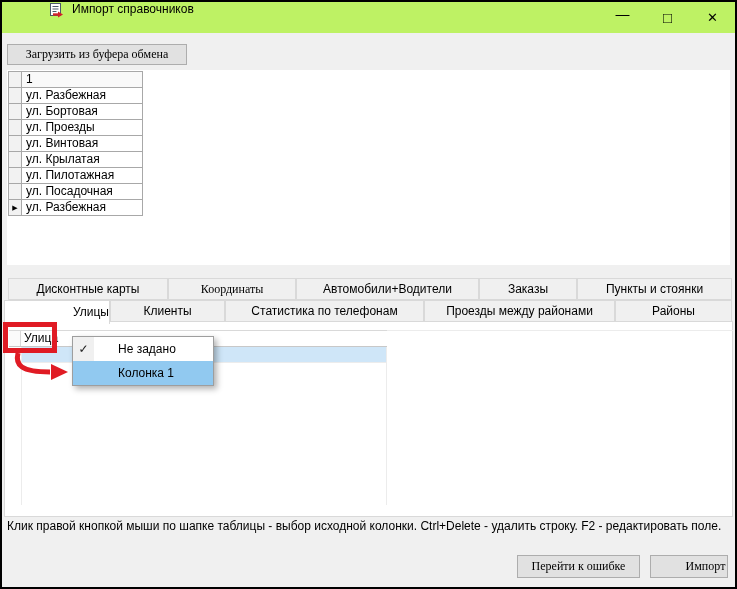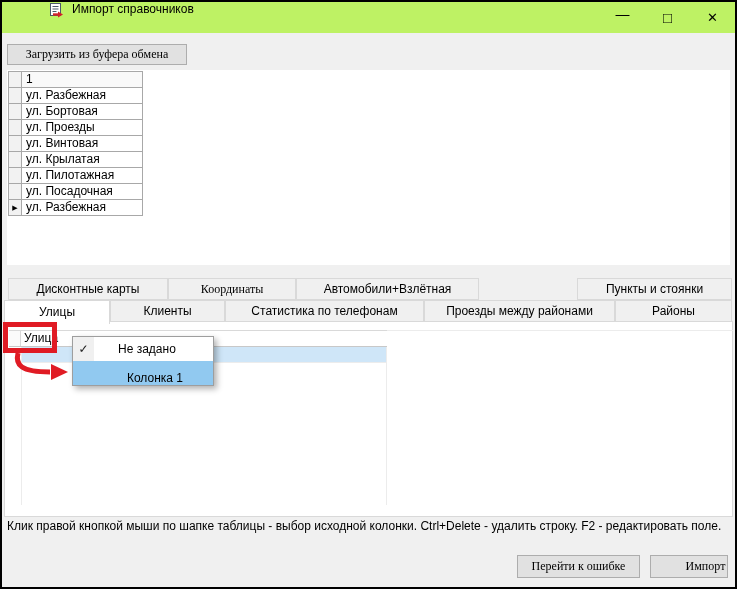--- a/index.html
+++ b/index.html
@@ -54,21 +54,21 @@
   .map-selrow { position:absolute; left:20px; top:345px; width:365px; height:16px; background:#cfe6f8;
                 border-bottom:1px solid #ececec; z-index:4; }
   .map-vline-right { position:absolute; left:384px; top:345px; width:0; height:158px; border-left:1px solid #ececec; z-index:4; }
   .map-vline-left { position:absolute; left:19px; top:345px; width:0; height:158px; border-left:1px solid #ececec; z-index:4; }
 
   
   .context-menu { position:absolute; left:70px; top:334px; width:142px; background:#fff;
                   border:1px solid #9e9e9e; box-shadow:3px 3px 6px rgba(0,0,0,0.30); z-index:40; }
   .menu-item { position:relative; height:24px; display:flex; align-items:center; }
   .menu-gutter { width:21px; height:24px; background:#f0f0f0; display:flex; align-items:center; justify-content:center; }
-  .menu-item.highlight { background:#91c9f0;flex-direction:column; }
+  .menu-item.highlight { background:#91c9f0; }
   .menu-item.highlight .menu-gutter { background:transparent; }
   .menu-label { margin-left:24px; font-size:12px; white-space:nowrap; }
   .check { font-size:12px; color:#222; }
 
   
   .annotation { position:absolute; left:0; top:315px; width:95px; height:80px; z-index:50; pointer-events:none; }
 
   
   .hint { position:absolute; left:5px; top:517px; width:726px; font-size:12px; color:#000; white-space:nowrap; }
   .btn-goto { left:515px; top:553px; width:123px; height:23px; line-height:21px; }
@@ -137,24 +137,25 @@
           <div class="rowhdr">
               <span>▶</span>
             </div>
           <div class="scell">ул. Разбежная</div>
         </div>
       </div>
     </div>
 
     <div class="tab" style="left:6px;   top:276px; width:160px;">Дисконтные карты</div>
     <div class="tab" style="left:166px; top:276px; width:128px;font-family:Liberation Serif, serif;">Координаты</div>
-    <div class="tab" style="left:294px; top:276px; width:183px;">Автомобили+Взлётная</div>
+    <div class="tab" style="left:294px; top:276px; width:183px;">Автомобили+Водители</div>
+    <div class="tab" style="left:477px; top:276px; width:98px;">Заказы</div>
     <div class="tab" style="left:575px; top:276px; width:155px;">Пункты и стоянки</div>
 
-    <div class="tab active" style="left:2px; top:298px; width:106px;">Улицы</div>
+    <div class="tab active" style="left:2px; top:298px; width:106px;text-align:right;">Улицы</div>
     <div class="tab" style="left:223px; top:298px; width:199px;">Статистика по телефонам</div>
     <div class="tab" style="left:108px; top:298px; width:115px;">Клиенты</div>
     <div class="tab" style="left:422px; top:298px; width:191px;">Проезды между районами</div>
     <div class="tab" style="left:613px; top:298px; width:117px;">Районы</div>
 
     <div class="content-panel"></div>
     <div class="map-header">
       <div class="map-corner"></div>
       <div class="map-colhdr">Улица</div>
     </div>

